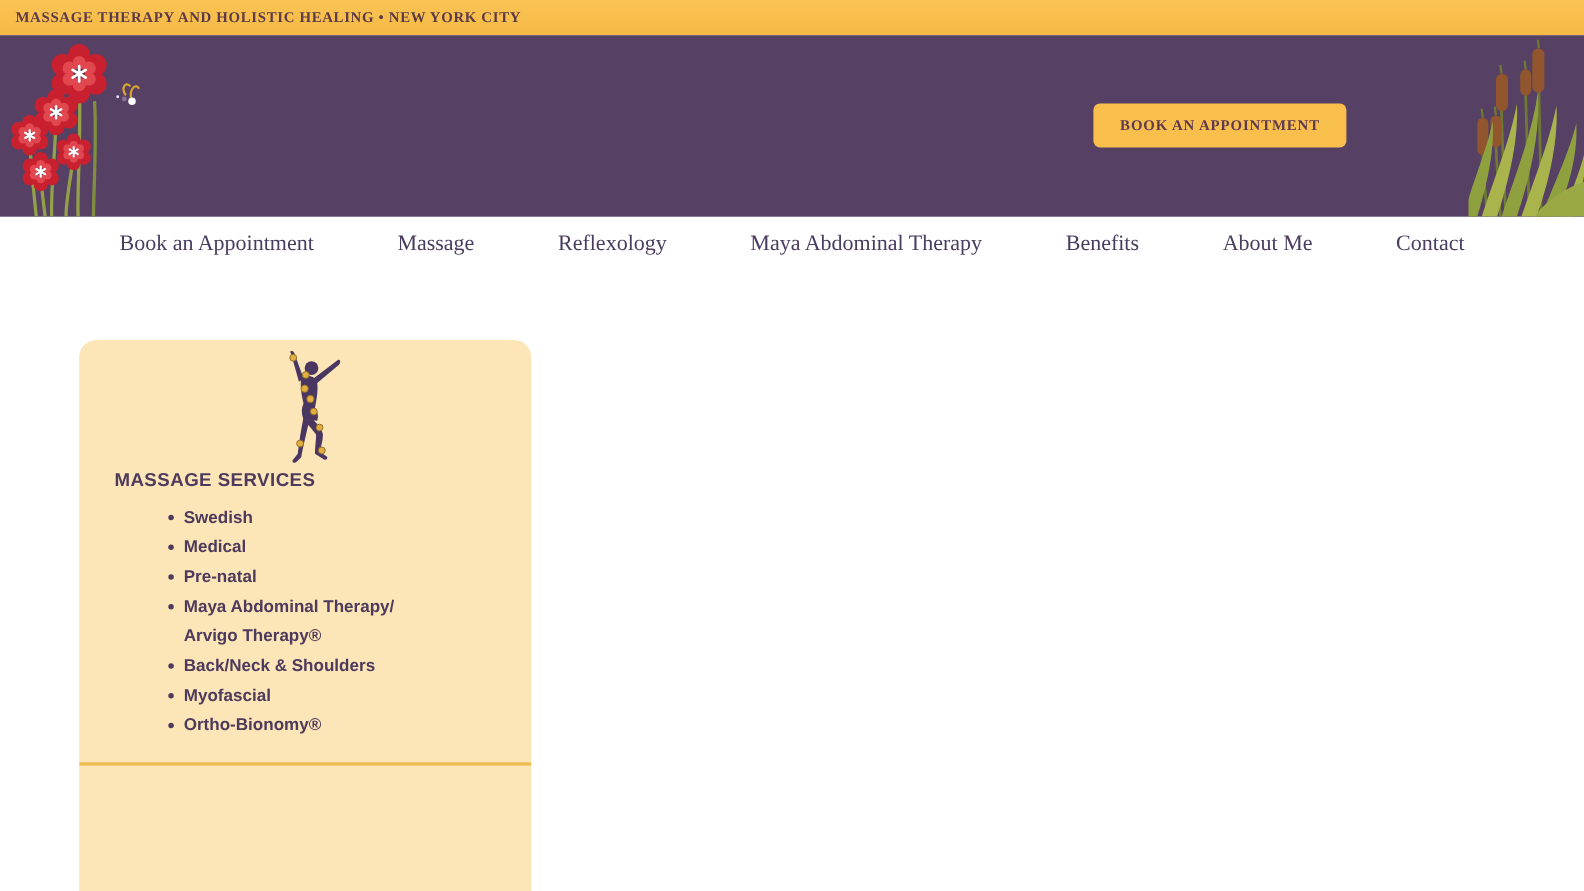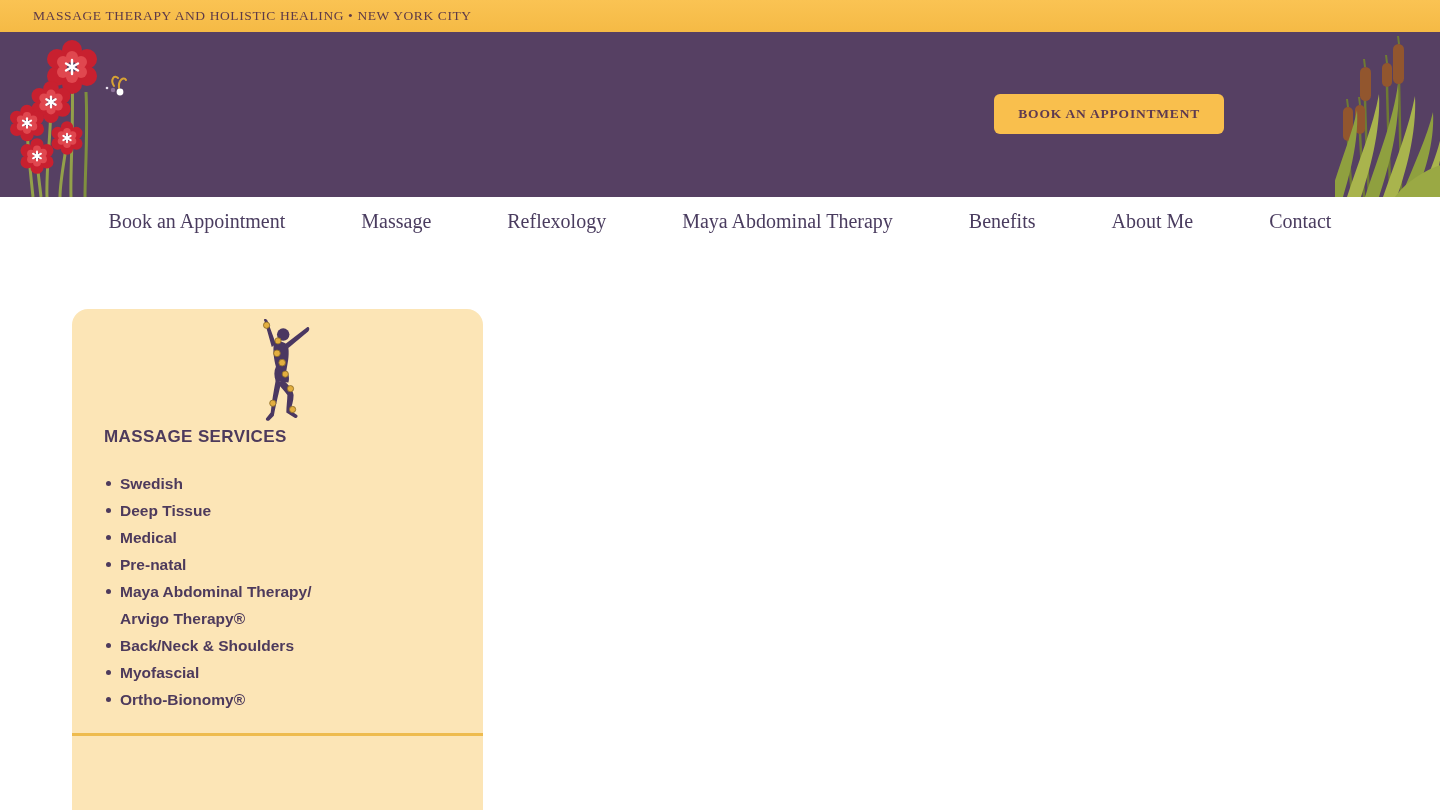--- a/index.html
+++ b/index.html
@@ -9,21 +9,22 @@
     background: #ffffff;
     font-family: "Liberation Sans", sans-serif;
   }
 
   
   .topbar {
     height: 32px;
     background: linear-gradient(#fac353, #f5ba45);
     display: flex;
     align-items: center;
-    padding-left: 33px;
+    padding-left: 14px;
+    font-weight: bold;
   }
   .topbar-text {
     font-family: "Liberation Serif", serif;
     font-size: 13.5px;
     letter-spacing: 0.6px;
     color: #5d3a48;
   }
 
   
   .hero {
@@ -85,22 +86,22 @@
     justify-content: center;
   }
   .services-heading {
     margin: 4px 16px 0 32px;
     font-size: 17px;
     font-weight: bold;
     letter-spacing: 0.4px;
     color: #4d3a5c;
   }
   .services-list {
-    margin-top: 23px;
-    padding-left: 48px;
+    margin-top: 10px;
+    padding-left: 95px;
     list-style: none;
   }
   .services-list li {
     position: relative;
     font-size: 15.5px;
     font-weight: bold;
     line-height: 27px;
     color: #4d3a5c;
     white-space: pre-line;
   }
@@ -357,21 +358,20 @@
         <circle cx="30" cy="81" r="3"></circle>
         <circle cx="49" cy="87" r="3"></circle>
       </g>
     </svg>
   </div>
 
   <h2 class="services-heading">MASSAGE SERVICES</h2>
 
   <ul class="services-list">
     <li>Swedish</li>
-    <li>Deep Tissue</li>
     <li>Medical</li>
     <li>Pre-natal</li>
     <li>Maya Abdominal Therapy/
 Arvigo Therapy®</li>
     <li>Back/Neck &amp; Shoulders</li>
     <li>Myofascial</li>
     <li>Ortho-Bionomy®</li>
   </ul>
 
   <div class="card-divider"></div>

